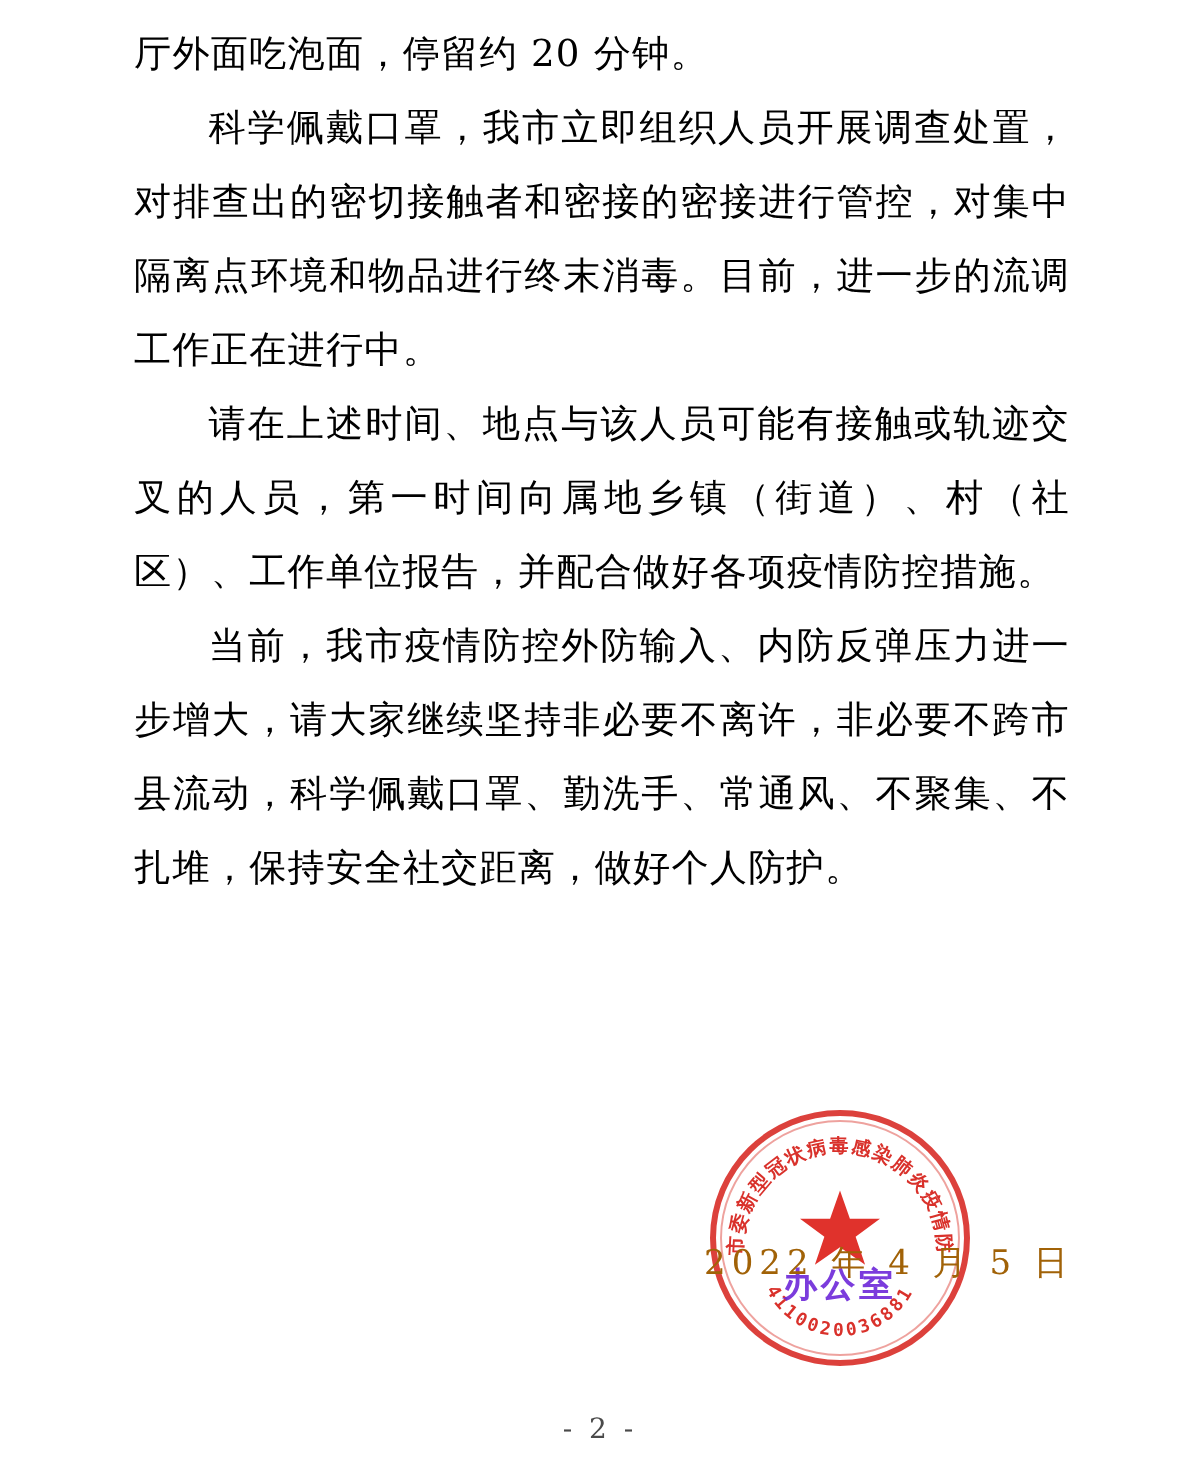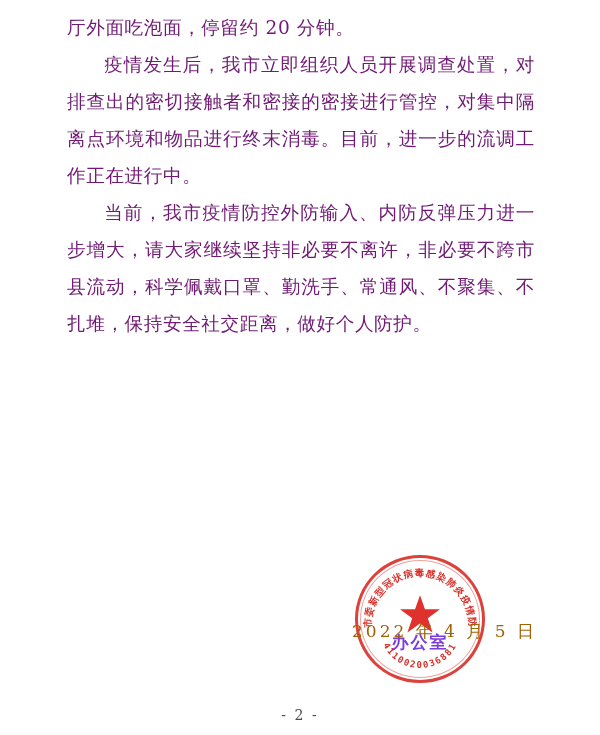--- a/index.html
+++ b/index.html
@@ -21,21 +21,21 @@
     position: absolute;
     left: 67px;
     top: 9px;
     width: 468px;
   }
   .para {
     margin: 0;
     font-family: "DejaVu Serif", "Liberation Serif", serif;
     font-size: 18.6px;
     line-height: 37px;
-    color: #701a75;
+    color: #000000;
     text-align: justify;
     text-justify: inter-character;
     letter-spacing: 0.6px;
     text-indent: 2em;
     font-weight: 400;
   }
   .para.no-indent {
     text-indent: 0;
   }
 
@@ -137,21 +137,22 @@
     letter-spacing: 2px;
   }
 </style>
 </head>
 <body>
 
 <div class="page">
 
   <div class="doc-body">
     <p class="para no-indent">厅外面吃泡面，停留约 20 分钟。</p>
-    <p class="para">疫情发生后，我市立即组织人员开展调查处置，对排查出的密切接触者和密接的密接进行管控，对集中隔离点环境和物品进行终末消毒。目前，进一步的流调工作正在进行中。</p>
+    <p class="para">科学佩戴口罩，我市立即组织人员开展调查处置，对排查出的密切接触者和密接的密接进行管控，对集中隔离点环境和物品进行终末消毒。目前，进一步的流调工作正在进行中。</p>
+    <p class="para">请在上述时间、地点与该人员可能有接触或轨迹交叉的人员，第一时间向属地乡镇（街道）、村（社区）、工作单位报告，并配合做好各项疫情防控措施。</p>
     <p class="para">当前，我市疫情防控外防输入、内防反弹压力进一步增大，请大家继续坚持非必要不离许，非必要不跨市县流动，科学佩戴口罩、勤洗手、常通风、不聚集、不扎堆，保持安全社交距离，做好个人防护。</p>
   </div>
 
   <div class="seal-wrap">
     <div class="seal"></div>
     <div class="seal-inner-ring"></div>
 
     <svg class="seal-arc-text" viewBox="0 0 130 128">
       <defs>
         <path id="arcTop" d="M 16,70 A 49,49 0 0 1 114,70"></path>

